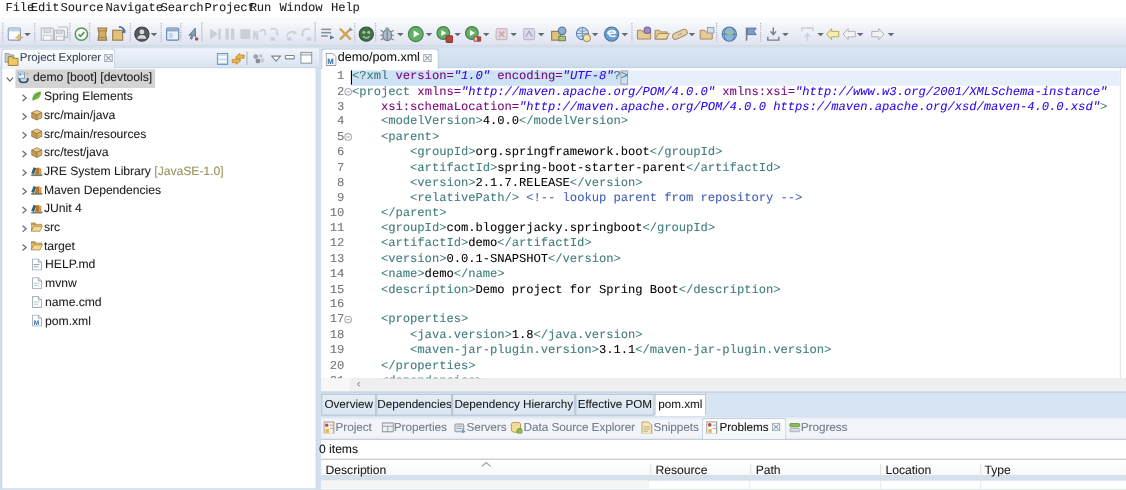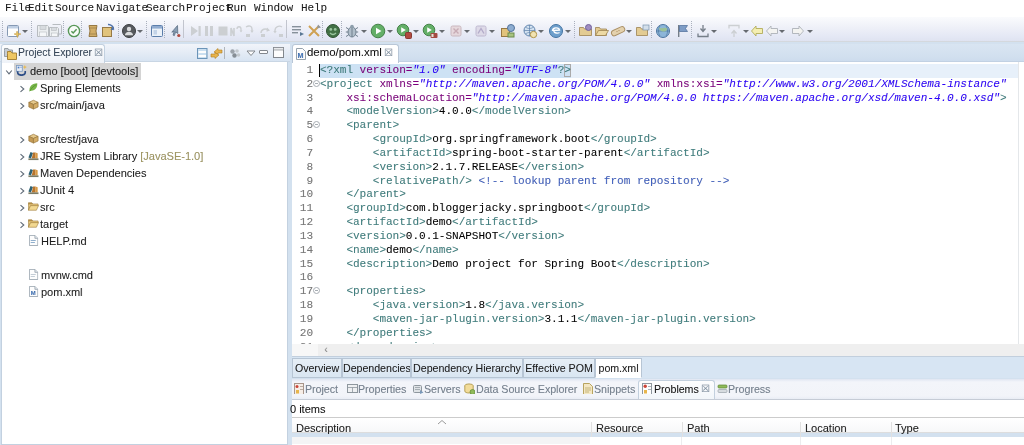--- a/index.html
+++ b/index.html
@@ -381,20 +381,31 @@
     <svg class="chev" style="left:17px;top:4px" width="10" height="10">
         <path d="M3.5,2.2 L6.8,5 L3.5,7.8" stroke="#606b78" stroke-width="1.1" fill="none"></path>
       </svg>
     <svg class="ticon" style="left:28px" width="13" height="13">
         <polygon points="1,4 6.5,1.5 12,4 6.5,6.5" fill="#e6c98c" stroke="#95743a" stroke-width="0.8"></polygon>
         <polygon points="1,4 6.5,6.5 6.5,12 1,9.5" fill="#c49a55" stroke="#95743a" stroke-width="0.8"></polygon>
         <polygon points="12,4 6.5,6.5 6.5,12 12,9.5" fill="#d4ad66" stroke="#95743a" stroke-width="0.8"></polygon>
       </svg>
     <span style="position:absolute;left:40px">src/main/java</span>
     </div>
+  <div class="treerow" style="top:51px">
+    <svg class="chev" style="left:17px;top:4px" width="10" height="10">
+        <path d="M3.5,2.2 L6.8,5 L3.5,7.8" stroke="#606b78" stroke-width="1.1" fill="none"></path>
+      </svg>
+    <svg class="ticon" style="left:28px" width="13" height="13">
+        <polygon points="1,4 6.5,1.5 12,4 6.5,6.5" fill="#e6c98c" stroke="#95743a" stroke-width="0.8"></polygon>
+        <polygon points="1,4 6.5,6.5 6.5,12 1,9.5" fill="#c49a55" stroke="#95743a" stroke-width="0.8"></polygon>
+        <polygon points="12,4 6.5,6.5 6.5,12 12,9.5" fill="#d4ad66" stroke="#95743a" stroke-width="0.8"></polygon>
+      </svg>
+    <span style="position:absolute;left:40px">src/main/resources</span>
+    </div>
   <div class="treerow" style="top:68px">
     <svg class="chev" style="left:17px;top:4px" width="10" height="10">
         <path d="M3.5,2.2 L6.8,5 L3.5,7.8" stroke="#606b78" stroke-width="1.1" fill="none"></path>
       </svg>
     <svg class="ticon" style="left:28px" width="13" height="13">
         <polygon points="1,4 6.5,1.5 12,4 6.5,6.5" fill="#e6c98c" stroke="#95743a" stroke-width="0.8"></polygon>
         <polygon points="1,4 6.5,6.5 6.5,12 1,9.5" fill="#c49a55" stroke="#95743a" stroke-width="0.8"></polygon>
         <polygon points="12,4 6.5,6.5 6.5,12 12,9.5" fill="#d4ad66" stroke="#95743a" stroke-width="0.8"></polygon>
       </svg>
     <span style="position:absolute;left:40px">src/test/java</span>
@@ -459,28 +470,37 @@
     </div>
   <div class="treerow" style="top:170px">
     <svg class="ticon" style="left:29px" width="11" height="13">
         <path d="M0.5,0.5 L7,0.5 L10.5,4 L10.5,12.5 L0.5,12.5 Z" fill="#fdfdfd" stroke="#8a97a3" stroke-width="0.9"></path>
         <path d="M7,0.5 L7,4 L10.5,4" fill="#dde3e8" stroke="#8a97a3" stroke-width="0.8"></path>
         <rect x="2" y="6" width="6" height="1" fill="#7ba0c4"></rect>
         <rect x="2" y="8.5" width="5" height="1" fill="#7ba0c4"></rect>
       </svg>
     <span style="position:absolute;left:41px">HELP.md</span>
     </div>
+  <div class="treerow" style="top:187px">
+    <svg class="ticon" style="left:29px" width="11" height="13">
+        <path d="M0.5,0.5 L7,0.5 L10.5,4 L10.5,12.5 L0.5,12.5 Z" fill="#fdfdfd" stroke="#8a97a3" stroke-width="0.9"></path>
+        <path d="M7,0.5 L7,4 L10.5,4" fill="#dde3e8" stroke="#8a97a3" stroke-width="0.8"></path>
+        <rect x="2" y="6" width="6" height="1" fill="#b9c4ce"></rect>
+        <rect x="2" y="8.5" width="5" height="1" fill="#b9c4ce"></rect>
+      </svg>
+    <span style="position:absolute;left:41px">mvnw</span>
+    </div>
   <div class="treerow" style="top:204px">
     <svg class="ticon" style="left:29px" width="11" height="13">
         <path d="M0.5,0.5 L7,0.5 L10.5,4 L10.5,12.5 L0.5,12.5 Z" fill="#fdfdfd" stroke="#8a97a3" stroke-width="0.9"></path>
         <path d="M7,0.5 L7,4 L10.5,4" fill="#dde3e8" stroke="#8a97a3" stroke-width="0.8"></path>
         <rect x="2" y="6" width="6" height="1" fill="#b9c4ce"></rect>
         <rect x="2" y="8.5" width="5" height="1" fill="#b9c4ce"></rect>
       </svg>
-    <span style="position:absolute;left:41px">mvnw.cmd</span>
+    <span style="position:absolute;left:41px">name.cmd</span>
     </div>
   <div class="treerow" style="top:221px">
     <svg class="ticon" style="left:29px" width="11" height="13">
         <path d="M0.5,0.5 L7,0.5 L10.5,4 L10.5,12.5 L0.5,12.5 Z" fill="#fdfdfd" stroke="#8a97a3" stroke-width="0.9"></path>
         <path d="M7,0.5 L7,4 L10.5,4" fill="#dde3e8" stroke="#8a97a3" stroke-width="0.8"></path>
         <text x="2" y="11" font-family="Liberation Sans" font-size="7" font-weight="bold" fill="#3b6fb5">M</text>
       </svg>
     <span style="position:absolute;left:41px">pom.xml</span>
     </div>
 </div>

